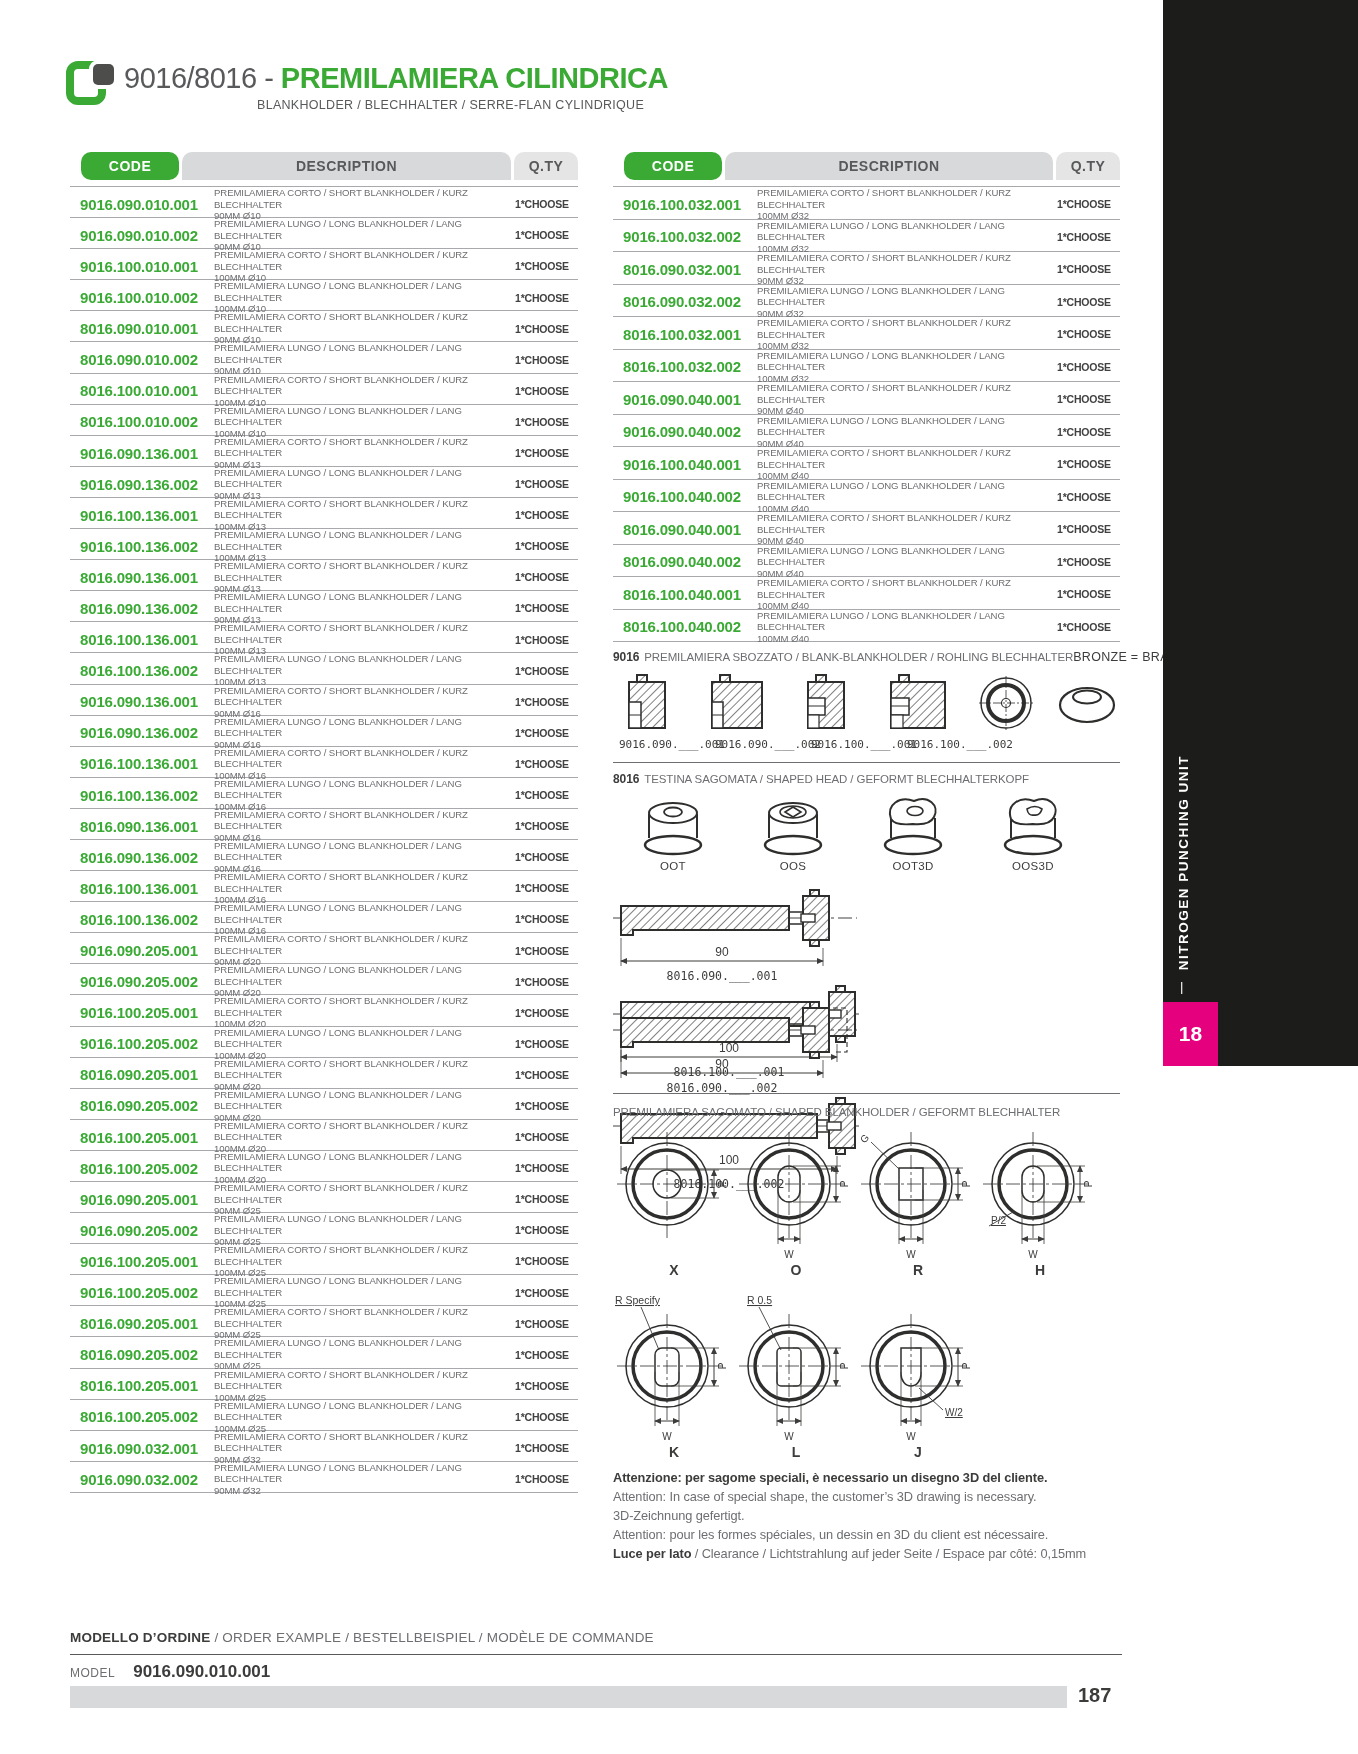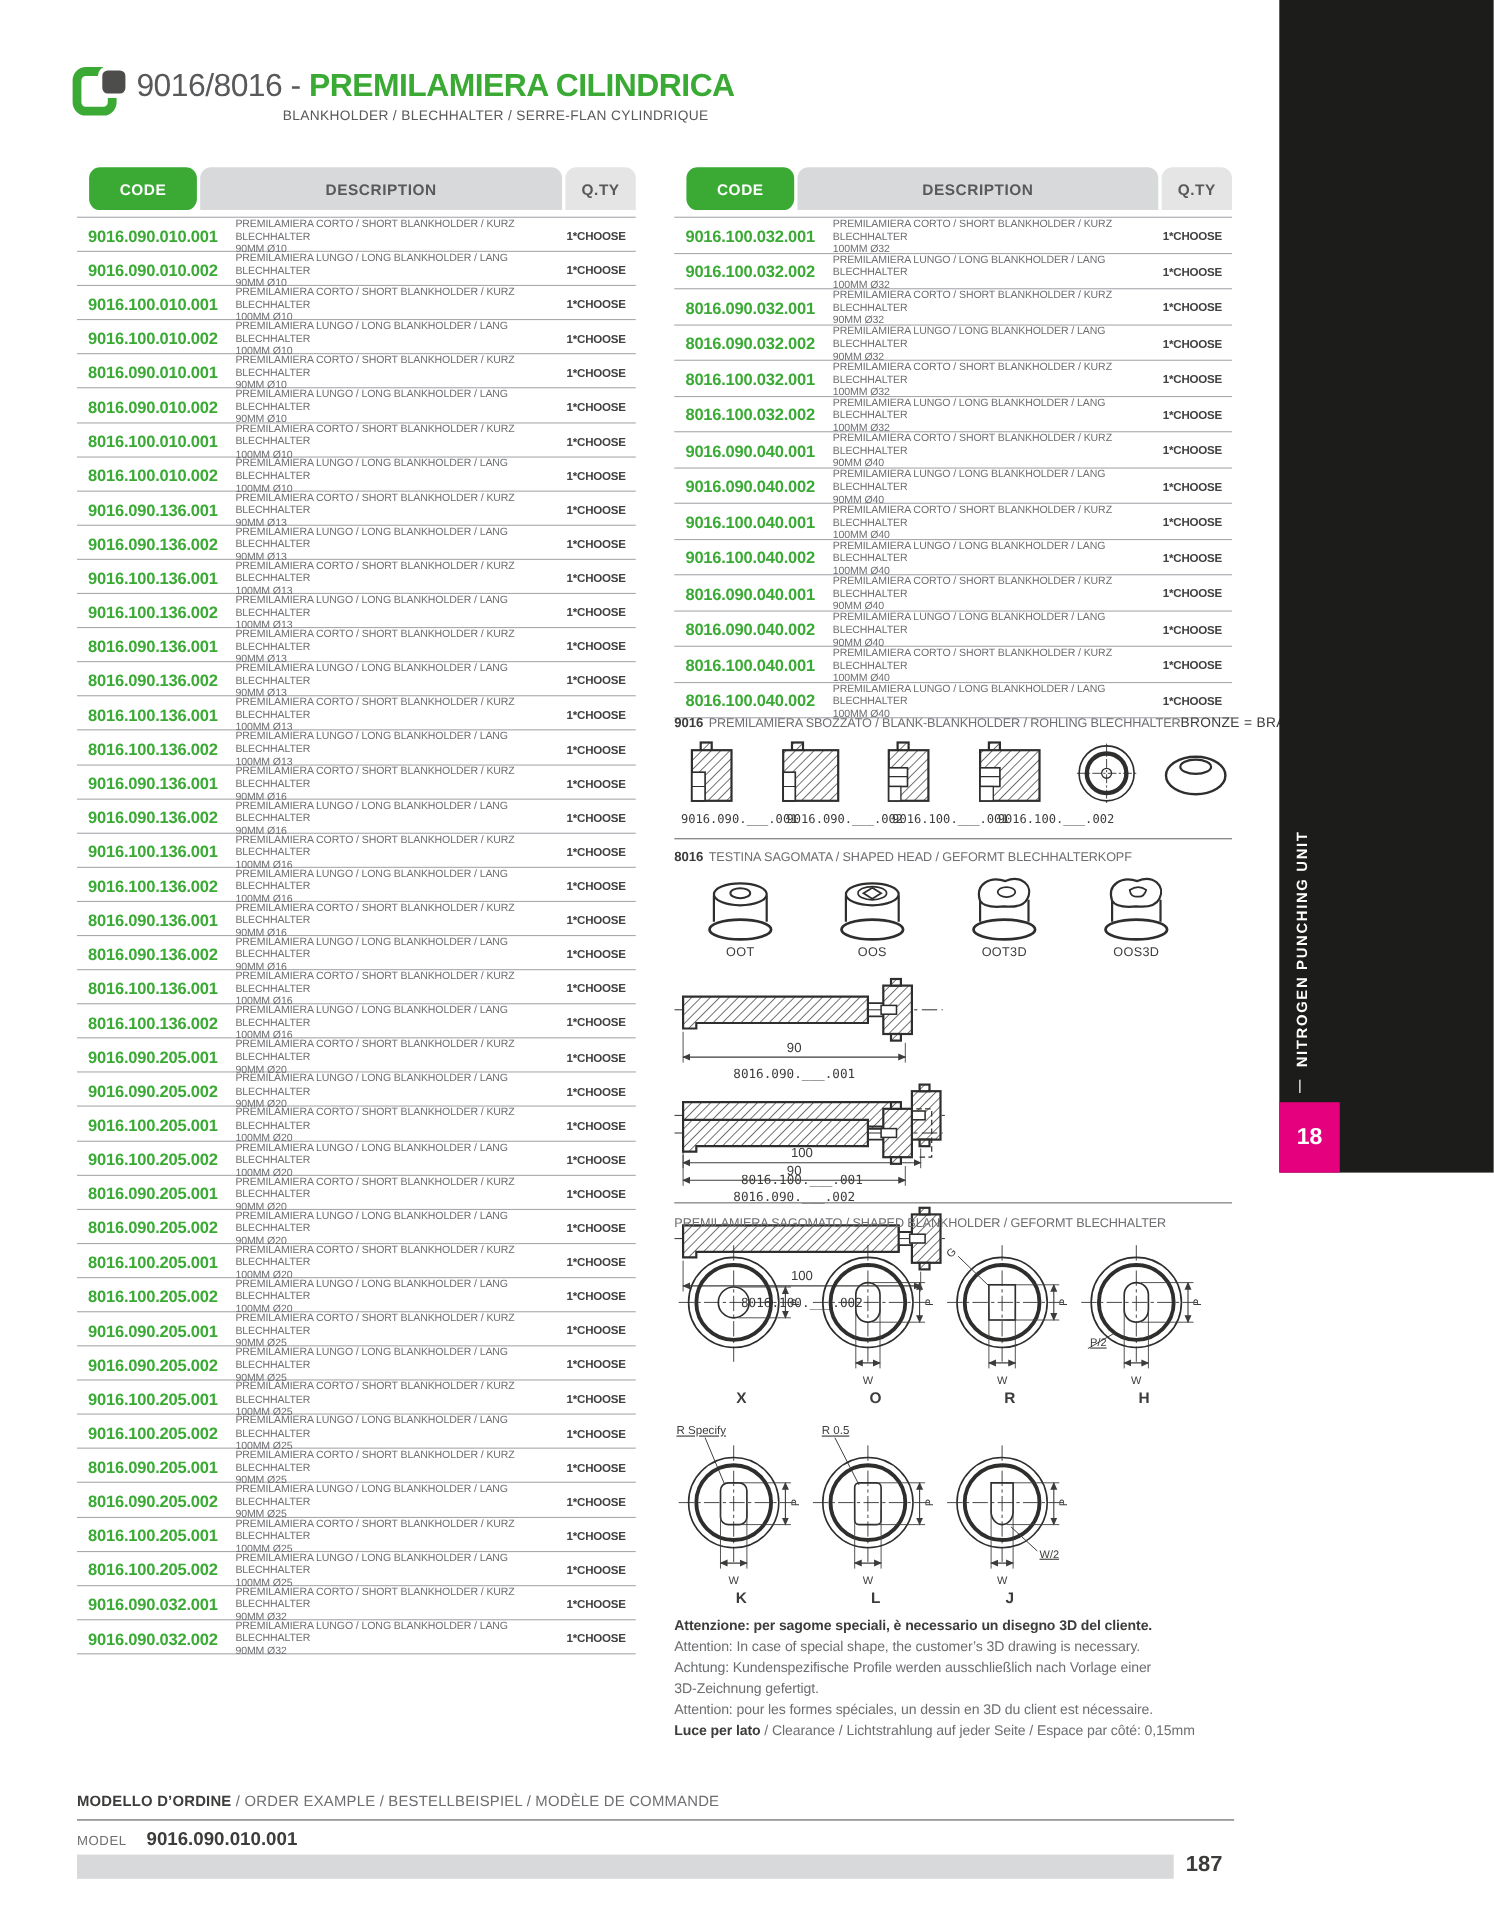--- a/index.html
+++ b/index.html
@@ -11,21 +11,21 @@
   .hdr-icon .ring { position: absolute; left: 0; top: 3px; width: 40px; height: 44px; border: 8px solid #3aaa35; border-radius: 12px; }
   .hdr-icon .sq { position: absolute; right: 2px; top: 6px; width: 21px; height: 21px; background: #4d4d4c; border-radius: 5px; box-shadow: 0 0 0 4px #ffffff; }
   .title-line { position: absolute; left: 124px; top: 62px; font-size: 29px; color: #58595b; letter-spacing: -0.5px; white-space: nowrap; }
   .title-line .green { color: #3aaa35; font-weight: bold; }
   .subtitle { position: absolute; left: 257px; top: 98px; font-size: 12.5px; color: #58595b; letter-spacing: 0.3px; }
 
   
   .ptable { position: absolute; top: 152px; }
   .ptable.left { left: 70px; width: 508px; --rh: 31.1px; }
   .ptable.right { left: 613px; width: 507px; --rh: 32.5px; }
-  .thead { display: flex; gap: 3px; height: 39px; padding-left: 11px; }
+  .thead { display: flex; gap: 3px; height: 28px; padding-left: 11px; }
   .tab { display: flex; align-items: center; justify-content: center; font-weight: bold; font-size: 14px; letter-spacing: 0.5px; }
   .tab.code { width: 98px; background: #3aaa35; color: #fff; border-radius: 10px; }
   .tab.desc { flex: 1; background: #d8d9da; color: #58595b; border-radius: 10px 10px 0 0; }
   .tab.qty { width: 64px; background: #e5e5e5; color: #58595b; border-radius: 10px 10px 0 0; }
   .tbody { margin-top: 6px; border-bottom: 1px solid #a7a9ac; }
   .prow { display: grid; grid-template-columns: 138px 1fr 72px; align-items: center; height: var(--rh); border-top: 1px solid #a7a9ac; }
   .c-code { text-align: center; color: #3aaa35; font-weight: bold; font-size: 15px; letter-spacing: -0.2px; }
   .c-desc { padding-left: 6px; font-size: 9.6px; line-height: 11.5px; color: #6d6e71; letter-spacing: -0.1px; }
   .c-qty { text-align: center; font-size: 10.5px; font-weight: bold; color: #414142; letter-spacing: -0.2px; }
 
@@ -942,21 +942,20 @@
       <line x1="44" y1="129" x2="64" y2="129" stroke="#3c3c3b" stroke-width="1" marker-start="url(#ar)" marker-end="url(#ar)"></line>
       <text x="54" y="148" text-anchor="middle" font-size="10">W</text>
     </svg>
     <div class="slabel">J</div>
   </div>
 </div>
 
 <div class="attention">
   <div class="a-bold">Attenzione: per sagome speciali, è necessario un disegno 3D del cliente.</div>
   <div>Attention: In case of special shape, the customer’s 3D drawing is necessary.</div>
-  <div>Achtung: Kundenspezifische Profile werden ausschließlich nach Vorlage einer</div>
   <div>3D-Zeichnung gefertigt.</div>
   <div>Attention: pour les formes spéciales, un dessin en 3D du client est nécessaire.</div>
   <div><b>Luce per lato</b><span> / Clearance / Lichtstrahlung auf jeder Seite / Espace par côté: 0,15mm</span></div>
 </div>
 
 <div class="order-line">
   <b>MODELLO D’ORDINE</b><span> / ORDER EXAMPLE / BESTELLBEISPIEL / MODÈLE DE COMMANDE</span>
 </div>
 <div class="order-rule"></div>
 <div class="model-line">

